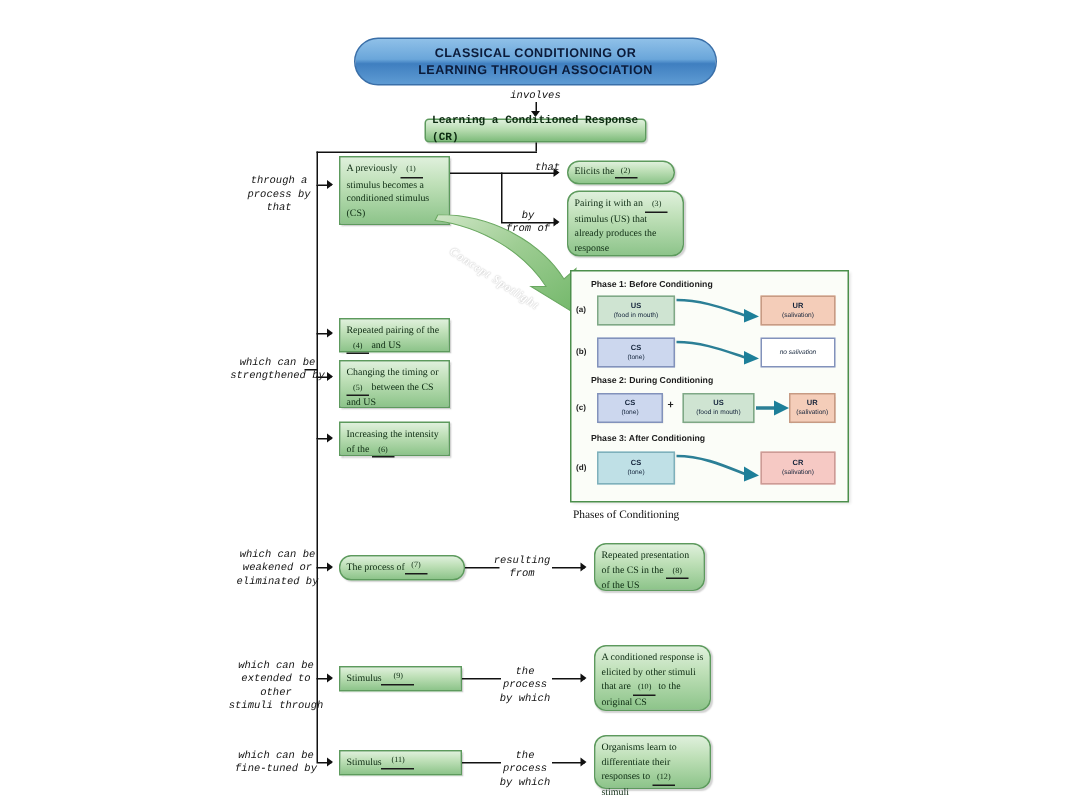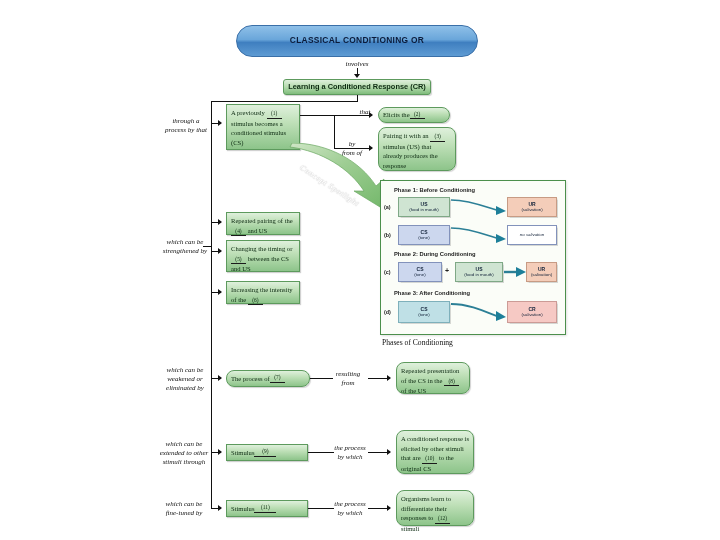--- a/index.html
+++ b/index.html
@@ -23,42 +23,42 @@
     color: #0b1b3a;
     font-family: "Liberation Sans", sans-serif;
     font-weight: bold; font-size: 8.4px;
     letter-spacing: .3px; line-height: 1.35;
     text-align: center;
   }
 
   
   .conn-label {
     position: absolute;
-    font-family: Liberation Serif, serif;
+    font-family: Liberation Mono, monospace;
     font-style: italic;
     font-size: 7px; color: #111;
     text-align: center; line-height: 1.3;
     white-space: pre-line;
   }
 
   
   .gbox {
     position: absolute;
     border: 1px solid #5d9a5d;
     background: linear-gradient(to bottom, #dff0dc 0%, #bfe0b8 40%, #8dc48a 100%);
     color: #0d2b12;
     font-family: "Liberation Serif", serif;
     font-size: 6.6px; line-height: 1.45;
     padding: 3px 4px;
     box-shadow: 1px 1px 1px rgba(0,0,0,.18);
   }
   .gbox.rounded { border-radius: 8px; }
   .gbox.headline {
     border-radius: 3px;
-    font-family: Liberation Sans, sans-serif;
+    font-family: Liberation Mono, monospace;
     font-weight: bold; font-size: 7.4px;
     display: flex; align-items: center; justify-content: center;
     text-align: left;
     background: linear-gradient(to bottom, #dff0dc 0%, #b9ddb2 45%, #7fbc7c 100%);
   }
   .gbox.vc { display: flex; align-items: center; }
 
   .blank {
     display: inline-block;
     border-bottom: 1px solid #1a1a1a;
@@ -146,20 +146,21 @@
   }
   .teal-arrow { position: absolute; }
 </style>
 </head>
 <body>
 
 <div id="canvas">
 
   <div class="title-banner">
     <span>CLASSICAL CONDITIONING OR</span>
+    <span>LEARNING THROUGH ASSOCIATION</span>
   </div>
 
   <div class="conn-label" style="left:330px; top:60px; width:54px;">involves</div>
   <div class="vline" style="left:357px; top:68px; height:7px;"></div>
   <div class="arrowD" style="left:354px; top:74px;"></div>
 
   <div class="gbox headline" style="left:283px; top:79px; width:148px; height:16px;">Learning a Conditioned Response (CR)</div>
 
   <div class="vline" style="left:357px; top:95px; height:6px;"></div>
   <div class="hline" style="left:211px; top:101px; width:147px;"></div>

